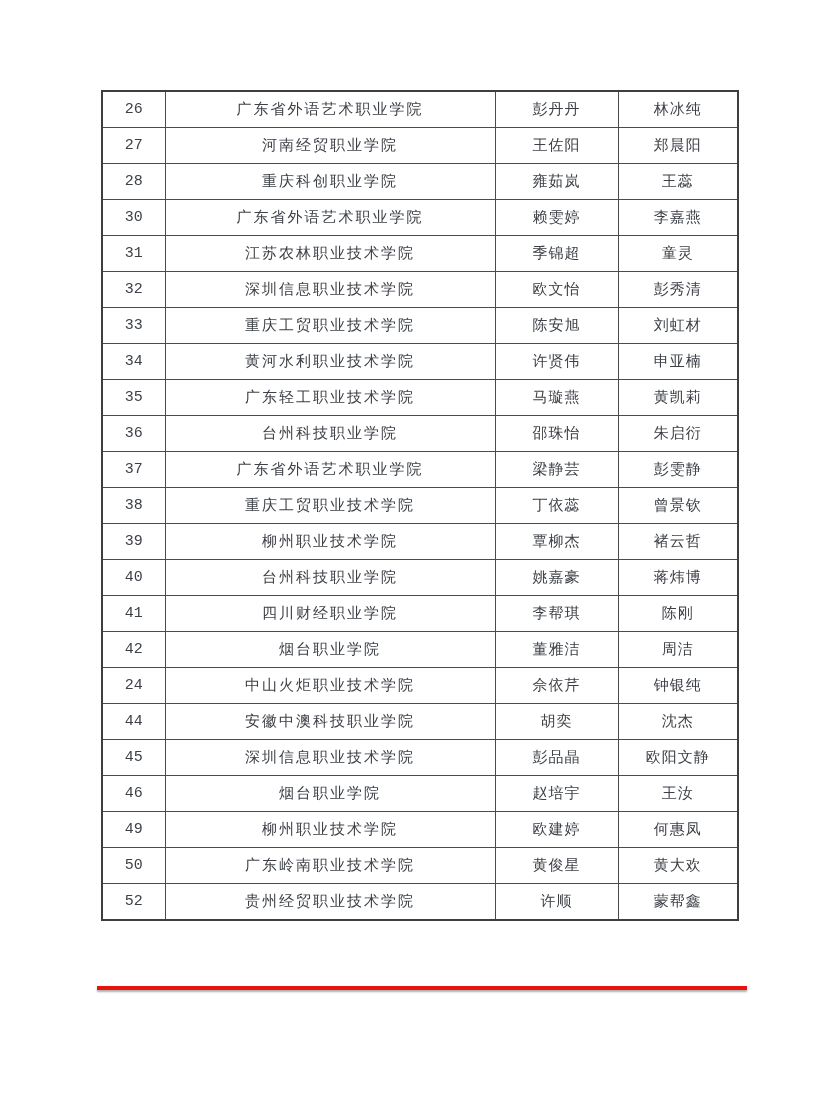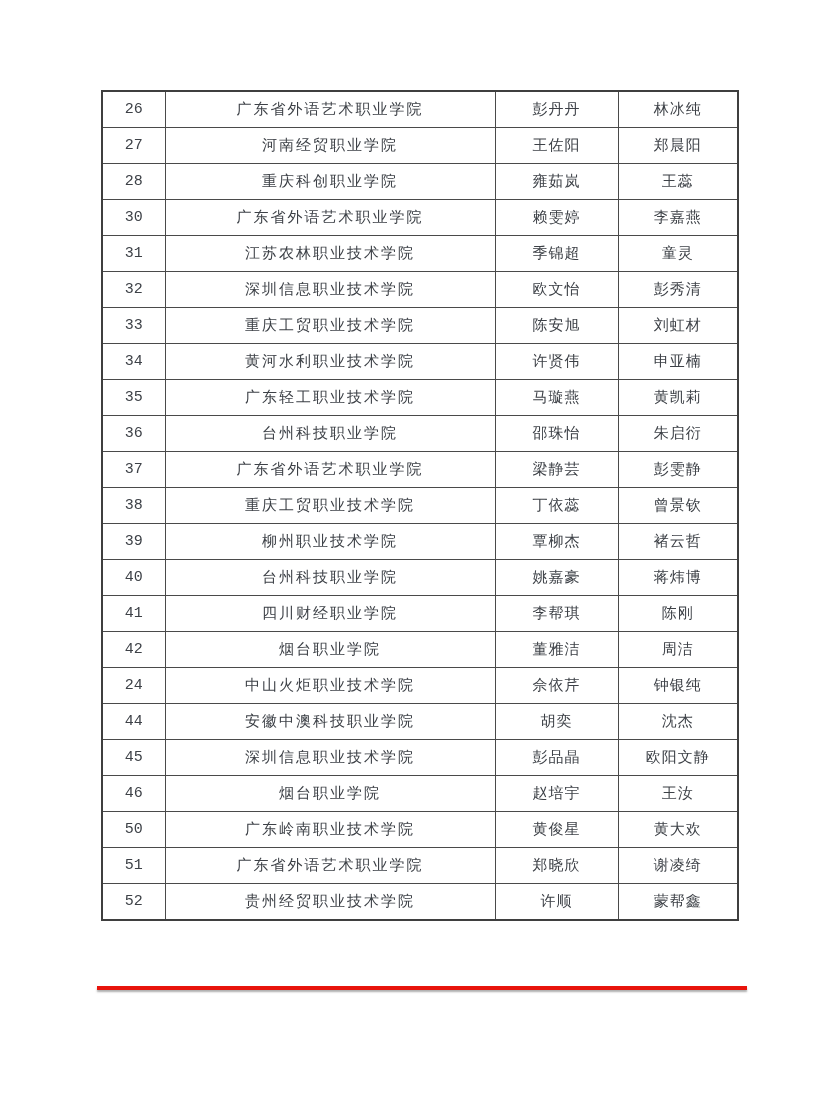--- a/index.html
+++ b/index.html
@@ -192,32 +192,32 @@
           <td class="c-name1">彭品晶</td>
           <td class="c-name2">欧阳文静</td>
         </tr>
         <tr>
           <td class="c-no">46</td>
           <td class="c-school">烟台职业学院</td>
           <td class="c-name1">赵培宇</td>
           <td class="c-name2">王汝</td>
         </tr>
         <tr>
+          <td class="c-no">49</td>
+          <td class="c-school">柳州职业技术学院</td>
+          <td class="c-name1">欧建婷</td>
+          <td class="c-name2">何惠凤</td>
+        </tr>
+        <tr>
           <td class="c-no">50</td>
           <td class="c-school">广东岭南职业技术学院</td>
           <td class="c-name1">黄俊星</td>
           <td class="c-name2">黄大欢</td>
         </tr>
         <tr>
-          <td class="c-no">51</td>
-          <td class="c-school">广东省外语艺术职业学院</td>
-          <td class="c-name1">郑晓欣</td>
-          <td class="c-name2">谢凌绮</td>
-        </tr>
-        <tr>
           <td class="c-no">52</td>
           <td class="c-school">贵州经贸职业技术学院</td>
           <td class="c-name1">许顺</td>
           <td class="c-name2">蒙帮鑫</td>
         </tr>
       </tbody>
   </table>
 
   <div class="red-underline" style="background: rgb(232, 20, 12);"></div>
 

